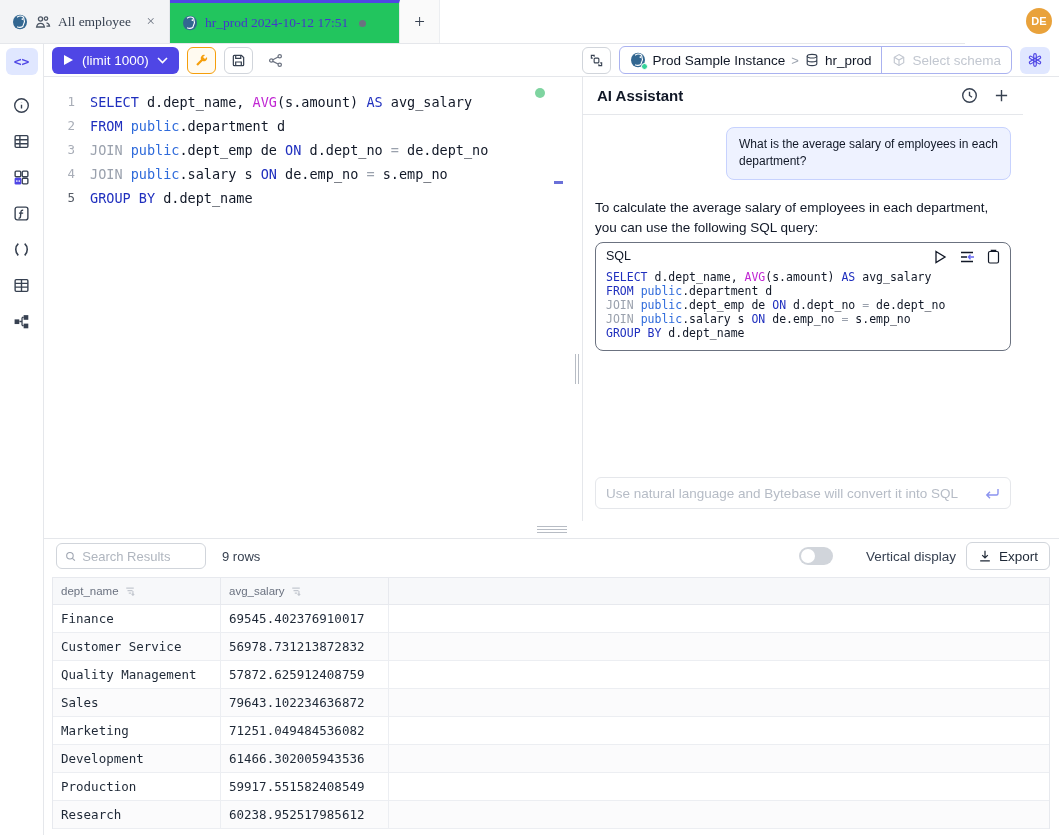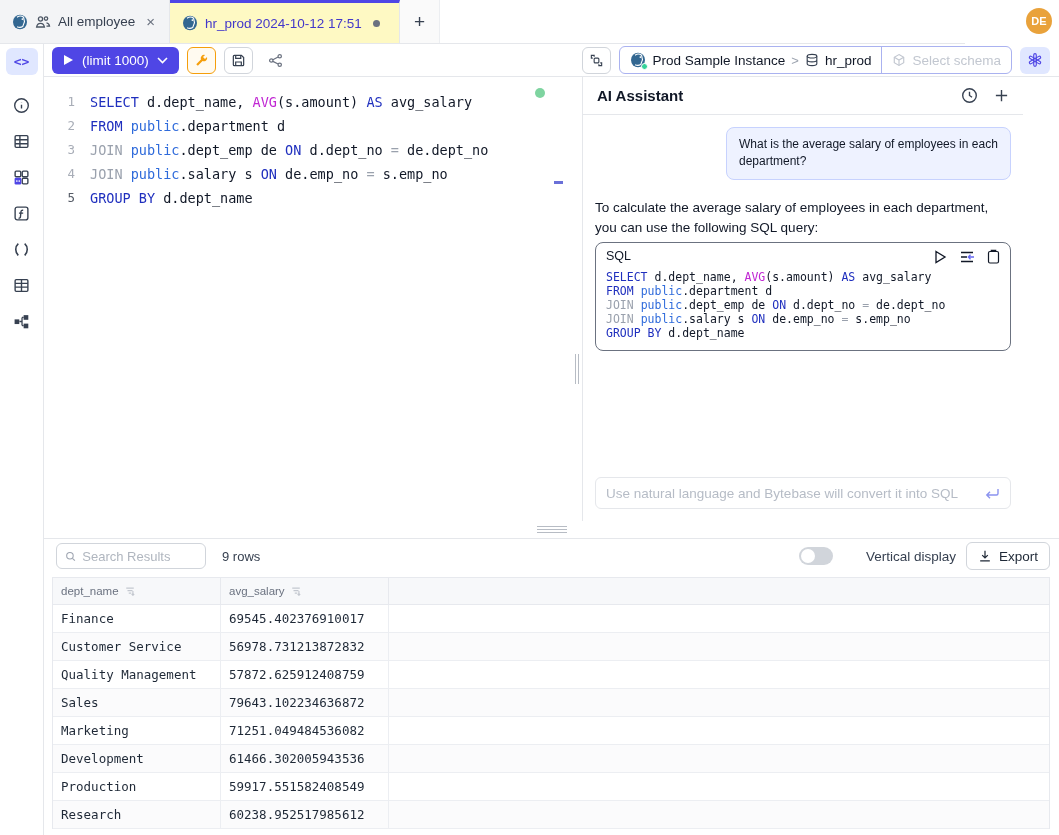--- a/index.html
+++ b/index.html
@@ -2,24 +2,24 @@
 <html><head>
 <meta charset="utf-8">
 <style>
   * { margin:0; padding:0; box-sizing:border-box; }
   html,body { width:1059px; height:835px; overflow:hidden; background:#fff;
     font-family:"Liberation Sans", sans-serif; color:#1f2937; }
   svg { display:block; }
 
   
   .tabbar { position:absolute; left:0; top:0; width:965px; height:44px;
-    background:#fff; border-bottom:1px solid #e5e7eb; display:flex; align-items:stretch; }
+    background:#fff; border-bottom:1px solid #e5e7eb; display:flex; align-items:stretch;font-family:Liberation Serif, serif; }
   .tab { display:flex; align-items:center; gap:7px; padding:0 12px; font-size:13.5px; cursor:default; }
   .tab-inactive { background:#f3f4f6; border-right:1px solid #e5e7eb; color:#374151; width:170px; }
-  .tab-active { background:#fef9c3; border-top:3px solid #4f46e5; border-right:1px solid #e5e7eb;
+  .tab-active { background:#22c55e; border-top:3px solid #4f46e5; border-right:1px solid #e5e7eb;
     color:#4338ca; width:230px;text-align:right; }
   .tab-close { color:#6b7280; font-size:15px; margin-left:auto; padding:0 2px; }
   .tab-dot { width:7px; height:7px; border-radius:50%; background:#6b7280; margin-left:4px; flex:0 0 auto; }
   .tab-plus { width:40px; background:#fafafa; border-right:1px solid #eceef1; display:flex;
     align-items:center; justify-content:center; font-size:19px; color:#374151; }
   .avatar { position:absolute; right:7px; top:8px; width:26px; height:26px; border-radius:50%;
     background:#e9a23b; color:#fff; font-size:11px; font-weight:bold; display:flex;
     align-items:center; justify-content:center; }
 
   

